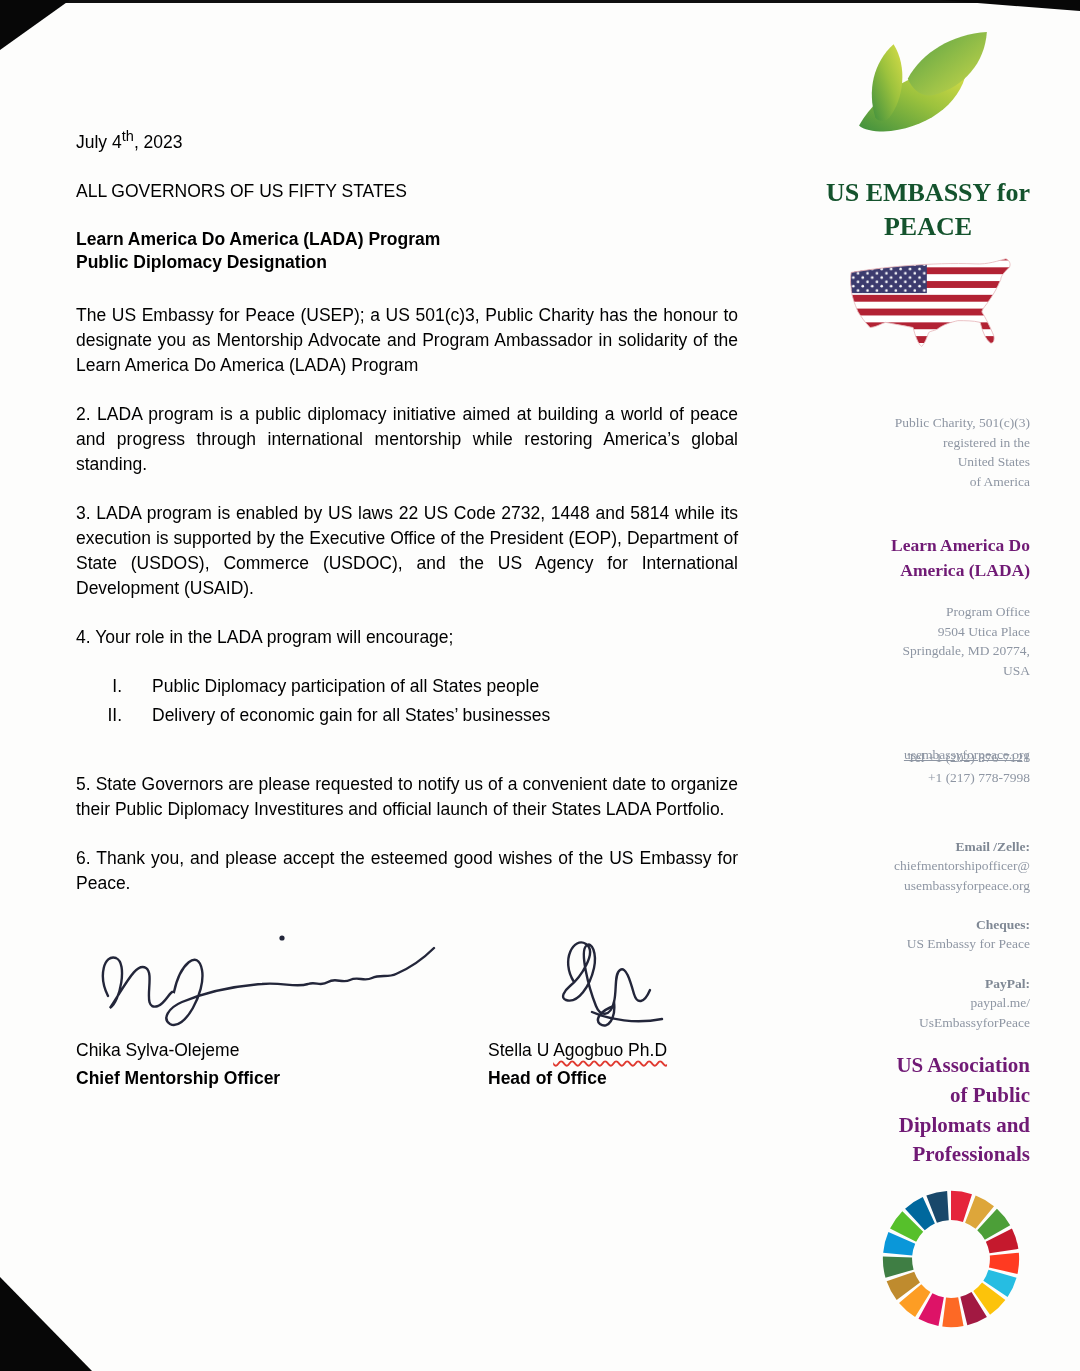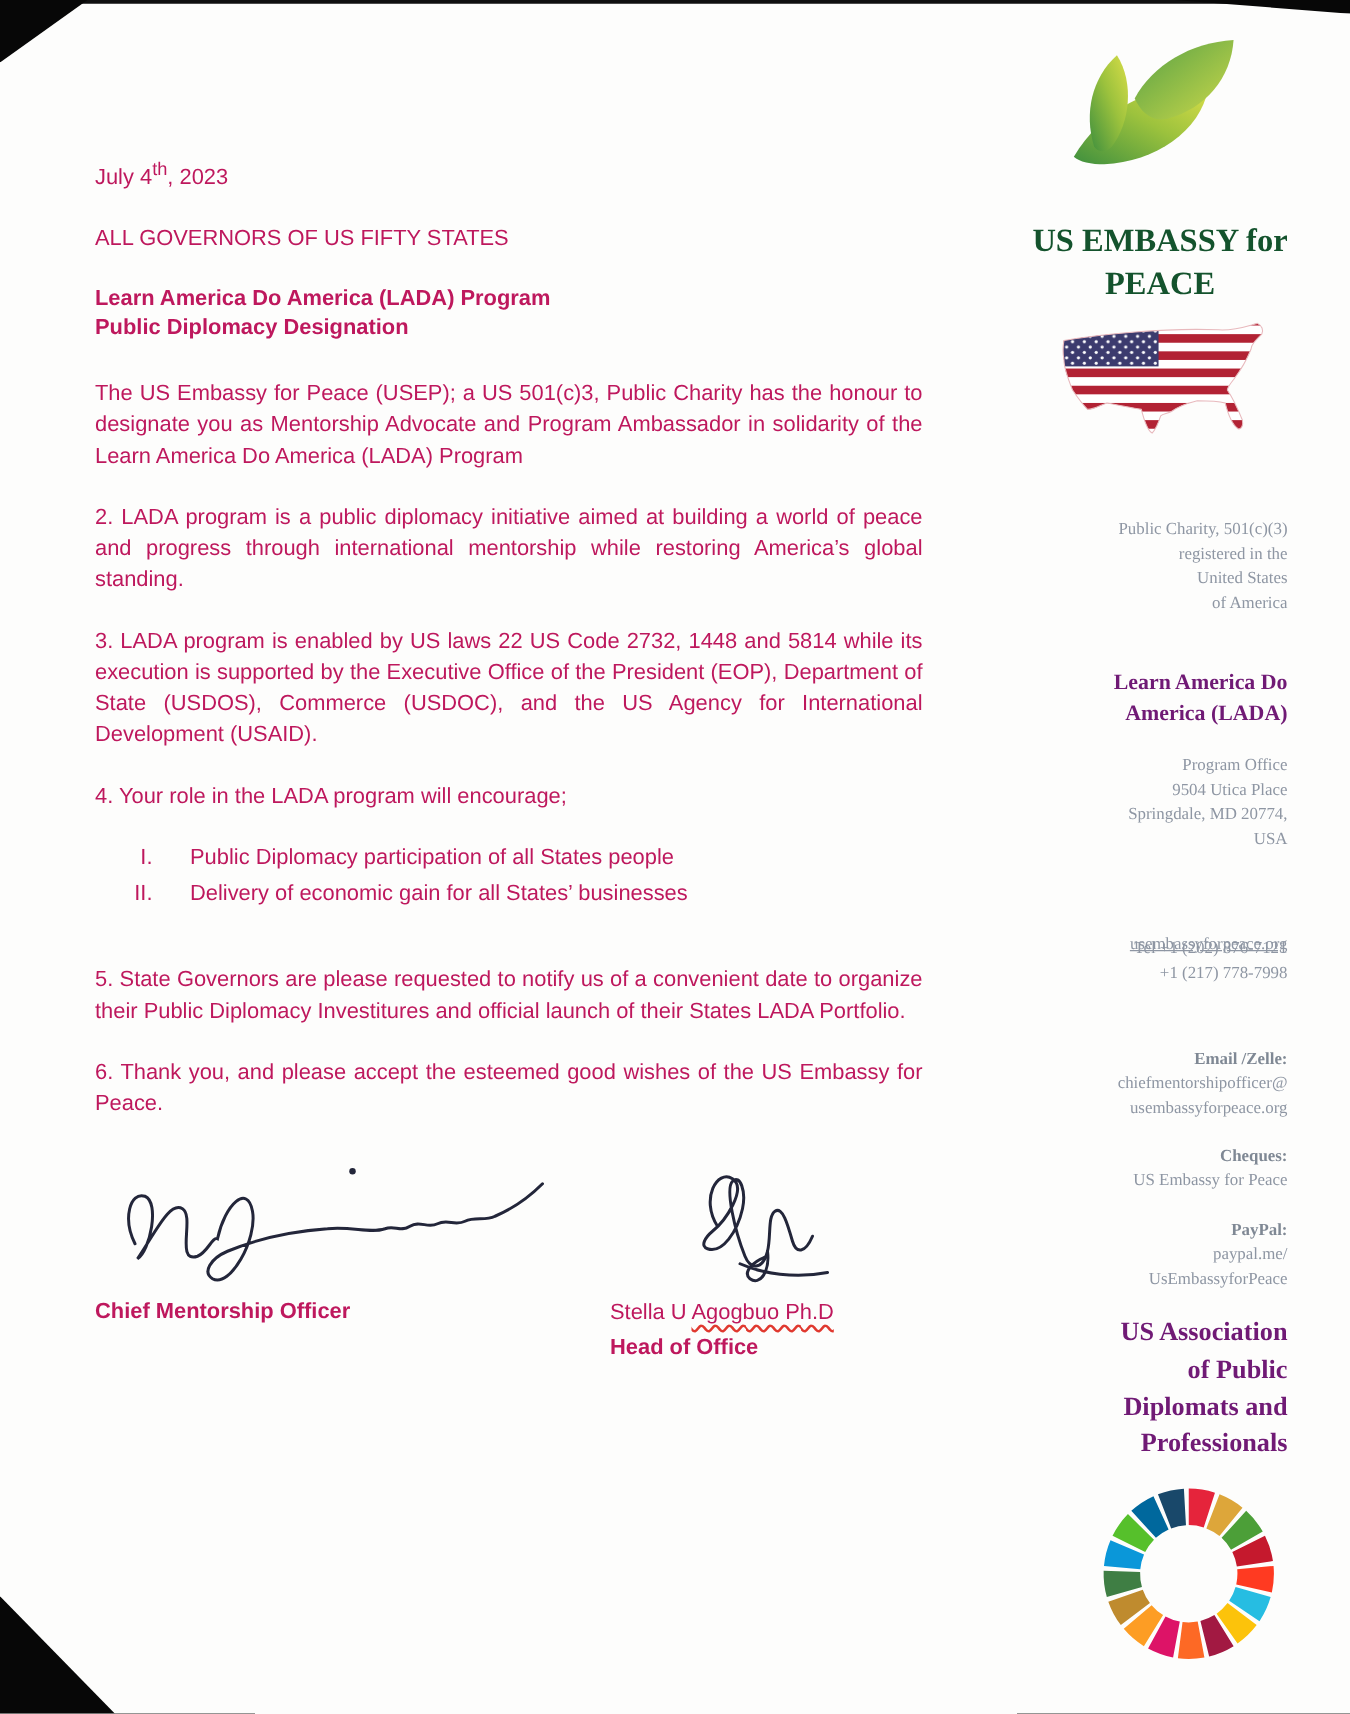--- a/index.html
+++ b/index.html
@@ -8,21 +8,21 @@
   
   .corner-tl{position:absolute;top:0;left:0;width:70px;height:50px;background:#070707;
              clip-path:polygon(0 0,100% 0,0 100%);}
   .corner-bl{position:absolute;bottom:0;left:0;width:92px;height:94px;background:#070707;
              clip-path:polygon(0 0,100% 100%,0 100%);}
   .corner-tr{position:absolute;top:0;right:0;width:140px;height:11px;background:#070707;
              clip-path:polygon(0 0,100% 0,100% 100%);}
   .edge-top{position:absolute;top:0;left:0;width:100%;height:3px;background:#101010;}
 
   
-  .letter{position:absolute;left:76px;top:126px;width:662px;color:#be185d;
+  .letter{position:absolute;left:76px;top:126px;width:662px;color:#000000;
           font-size:17.5px;line-height:1.43;}
   .letter p{margin:0 0 24px;text-align:justify;}
   .date{margin-bottom:30px;text-align:left !important;}
   .ref{font-weight:bold;margin-bottom:32px;text-align:left !important;}
   .addressee{margin-bottom:52px;text-align:left !important;}
   .subject{font-weight:bold;line-height:1.35;margin-bottom:28px;}
   .p4{margin-bottom:26px;text-align:left !important;}
   .roles{margin:0 0 44px 14px;}
   .role-row{display:flex;margin-bottom:4px;}
   .role-num{width:32px;text-align:right;margin-right:30px;flex:none;}
@@ -100,20 +100,21 @@
         <svg class="sig-art" width="370" height="112" viewBox="0 0 370 112">
           <g fill="none" stroke="#23263a" stroke-width="2.4" stroke-linecap="round">
             <path d="M32,74 C22,54 28,32 40,36 C52,41 44,80 34,86 C50,62 60,40 70,46 C80,52 64,90 82,84 C90,81 94,68 98,70
                      C104,42 122,26 126,48 C130,70 108,110 94,102 C86,97 92,86 106,80
                      C130,70 158,64 186,62 C206,60 220,66 232,62 C240,59 244,65 252,60
                      C260,55 266,62 274,58 C282,54 288,60 296,56 C304,52 312,56 320,52
                      C334,46 348,36 358,26"></path>
             <circle cx="206" cy="16" r="2.6" fill="#23263a" stroke="none"></circle>
           </g>
         </svg>
+        <div class="sig-name"><span>Chika Sylva-Olejeme</span><span class="wavy"></span></div>
         <div class="sig-title">Chief Mentorship Officer</div>
       </div>
       <div class="sig-col2">
         <svg class="sig-art" width="200" height="112" viewBox="0 0 200 112" style="margin-left:38px;">
           <g fill="none" stroke="#23263a" stroke-width="2.4" stroke-linecap="round">
             <path d="M48,60 C34,38 48,14 60,22 C72,30 54,56 44,64 C38,69 34,76 40,78 C52,82 64,64 68,46
                      C71,32 66,18 60,24 C54,30 62,64 70,84 C74,94 84,96 88,80 C91,68 88,52 94,48
                      C100,44 104,58 108,72 C111,82 118,82 124,68"></path>
             <path d="M88,80 C90,96 82,108 74,102 C68,97 76,88 88,84"></path>
             <path d="M66,90 C84,98 110,102 136,97"></path>

